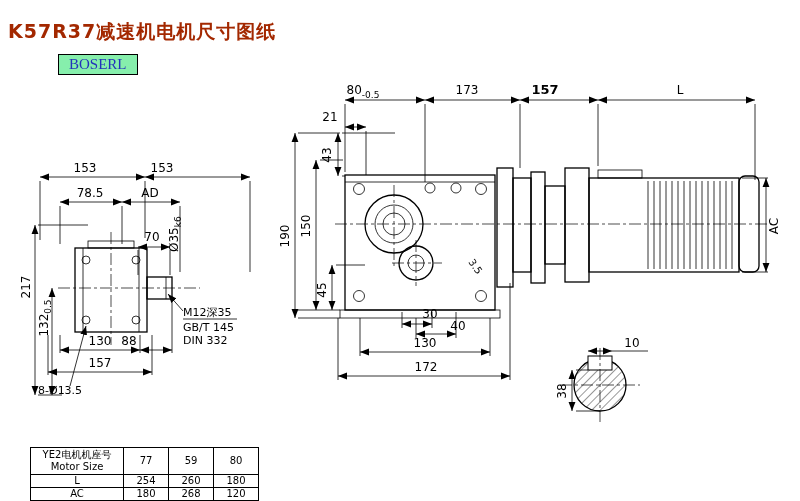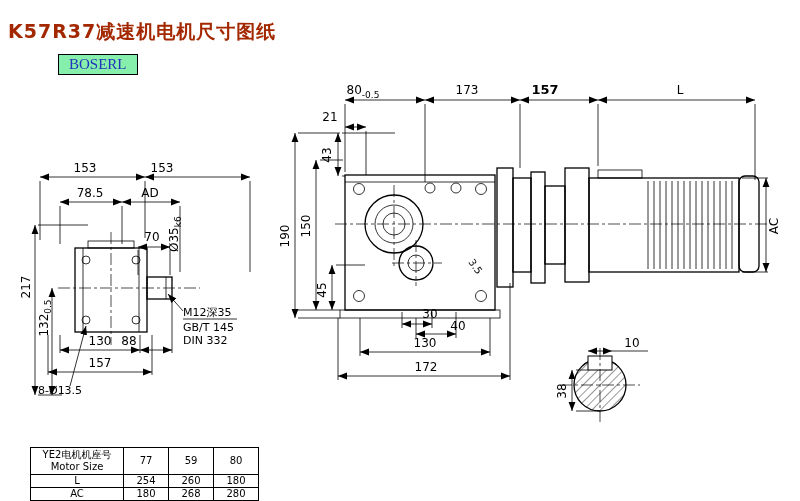--- a/index.html
+++ b/index.html
@@ -230,21 +230,21 @@
     <tr>
       <td class="lab">L</td>
       <td class="val">254</td>
       <td class="val">260</td>
       <td class="val">180</td>
     </tr>
     <tr>
       <td class="lab">AC</td>
       <td class="val">180</td>
       <td class="val">268</td>
-      <td class="val">280</td>
+      <td class="val">120</td>
     </tr>
     <tr>
       <td class="lab">AD</td>
       <td class="val">110</td>
       <td class="val">130</td>
       <td class="val">135</td>
     </tr>
   </tbody>
 </table>
 

